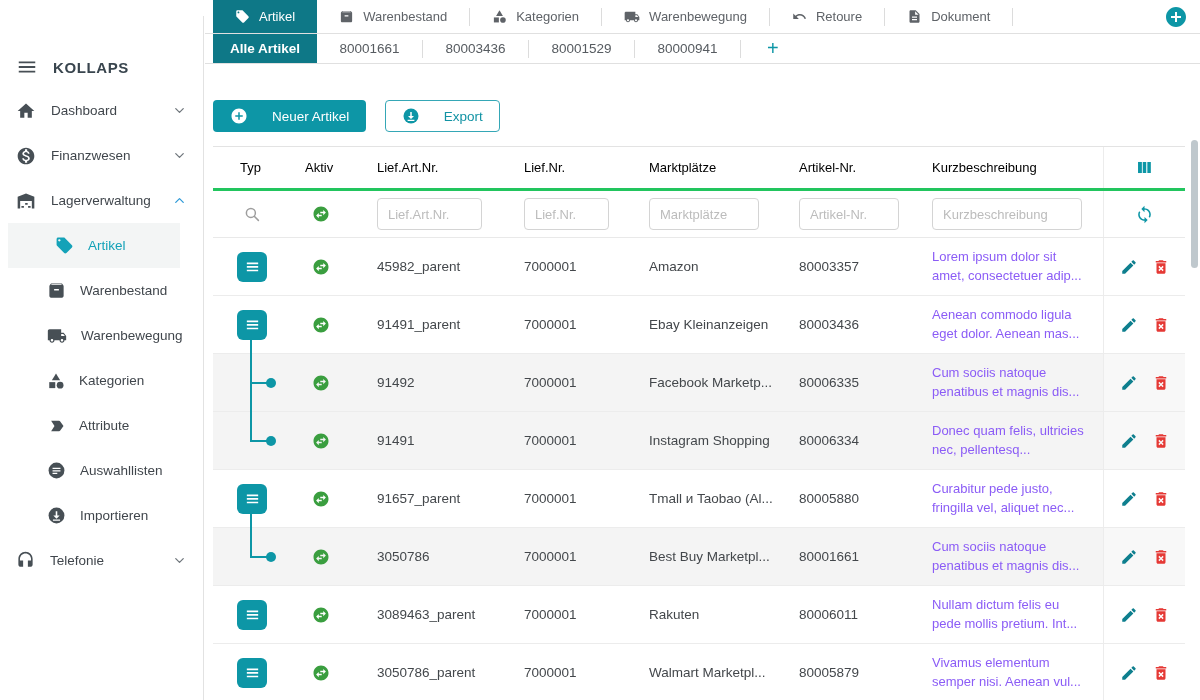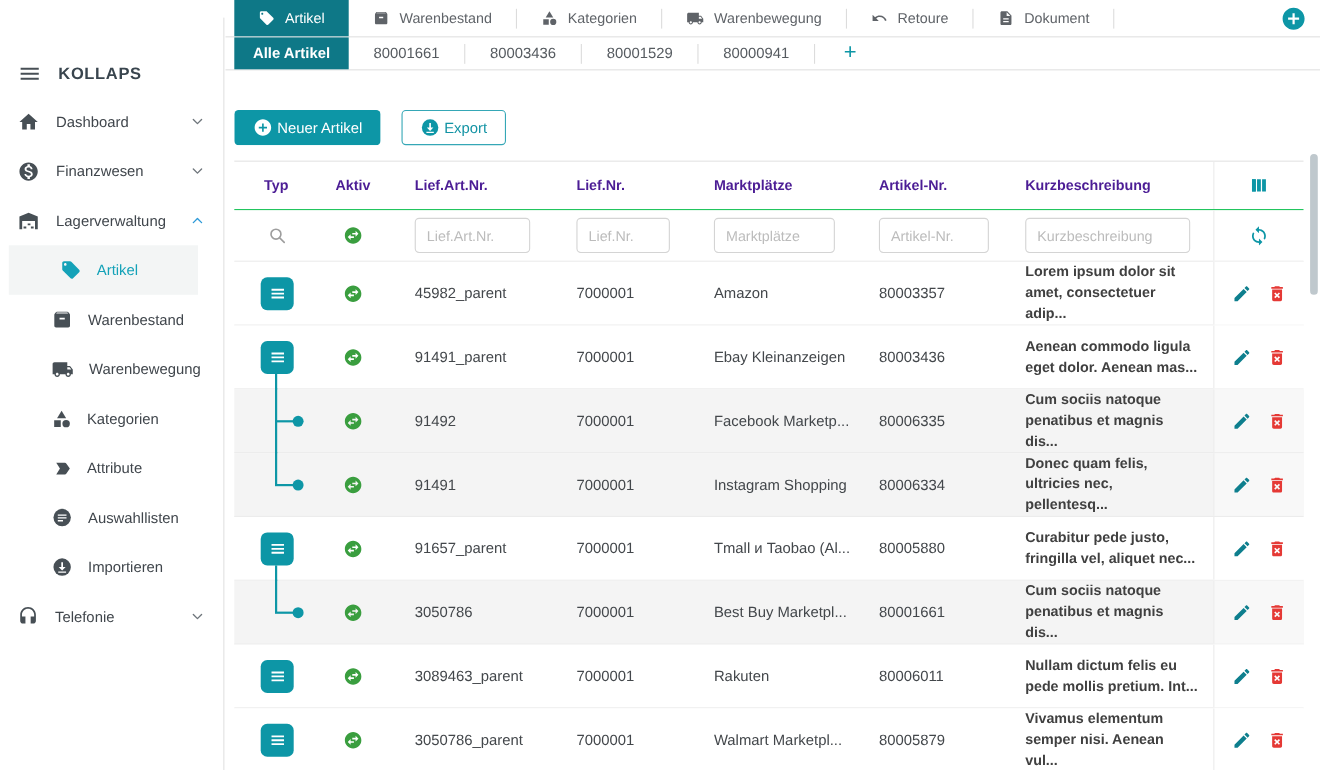--- a/index.html
+++ b/index.html
@@ -38,32 +38,32 @@
     display:flex; align-items:stretch; padding-left:8px; }
   .stab { display:flex; align-items:center; padding:0 22px; font-size:13.5px;
     color:#565b60; cursor:pointer; }
   .stab.num { width:105px; justify-content:center; padding:0; }
   .stab.active { background:#0e7887; color:#fff; font-weight:700; padding:0 17px; }
   .stab-plus { display:flex; align-items:center; margin-left:26px; color:#0d96a6;
     font-size:20px; font-weight:400; cursor:pointer; }
 
   
   .toolbar { position:relative; margin:36px 15px 0 8px; height:32px; }
-  .btn { display:inline-flex; align-items:center; gap:4px; height:32px; border-radius:4px;
+  .btn { display:inline-flex; align-items:center; gap:24px; height:32px; border-radius:4px;
     font-size:13.5px; font-weight:500; padding:0 16px; cursor:pointer; border:1px solid transparent; }
   .btn-filled { background:#0d96a6; color:#fff; }
   .btn-outline { background:#fff; color:#1293a4; border-color:#35a7b6; }
   .btn + .btn { margin-left:14px; }
   .toolbar-right { position:absolute; right:0; top:0; }
 
   
   .table { margin:14px 15px 0 8px; border-top:1px solid #e3e3e3; }
   .grid { display:grid; grid-template-columns:72px 72px 147px 125px 150px 133px 1fr 82px; }
-  .thead { height:44px; border-bottom:1px solid #22c55e; align-items:center;
-    font-size:13px; font-weight:700; color:#4c1d95; }
+  .thead { height:44px; border-bottom:3px solid #22c55e; align-items:center;
+    font-size:13px; font-weight:400; color:#000000; }
   .thead .hc { padding-left:20px; }
   .thead .hc.first { padding-left:27px; }
   .filters { height:47px; border-bottom:1px solid #e9e9e9; align-items:center; }
   .fc { padding-left:20px; display:flex; align-items:center; }
   .fc.first { padding-left:30px; }
   .fc input { height:32px; width:105px; border:1px solid #d4d4d4; border-radius:4px;
     padding:0 10px; font-size:13px; color:#444; outline:none; font-family:inherit; }
   .fc input::placeholder { color:#bcbcbc; }
   .fc.f-liefnr input { width:85px; } .fc.f-markt input { width:110px; }
   .fc.f-artnr input { width:100px; } .fc.f-kurz input { width:150px; }
@@ -78,21 +78,21 @@
     background:#0d96a6; border-radius:6px; display:flex; align-items:center;
     justify-content:center; color:#fff; cursor:pointer; }
   .conn { position:absolute; left:37px; width:2px; background:#0d96a6; }
   .conn-down { top:44px; bottom:-1px; }
   .conn-through { top:-1px; bottom:-1px; }
   .conn-top { top:-1px; height:30px; }
   .conn-branch { position:absolute; left:37px; top:28px; width:20px; height:2px; background:#0d96a6; }
   .conn-dot { position:absolute; left:53px; top:24px; width:10px; height:10px;
     border-radius:50%; background:#0d96a6; }
   .c-aktiv { display:flex; align-items:center; justify-content:center; padding-left:0; }
-  .c-kurz { font-size:13px; line-height:1.45; color:#404040; padding-right:14px;font-weight:bold; }
+  .c-kurz { font-size:13px; line-height:1.45; color:#8b5cf6; padding-right:14px; }
   .c-actions { height:100%; border-left:1px solid #ececec; background:#fff;
     display:flex; align-items:center; justify-content:center; gap:14px; padding-left:0; }
   .bg-child .c-actions { background:#f8f8f8; }
   .act-edit { color:#0e7f8e; cursor:pointer; }
   .act-del { color:#e53935; cursor:pointer; }
   .green { color:#3a9e3f; }
   .teal { color:#0d96a6; }
   .gray { color:#9e9e9e; }
 
   .scrollbar { position:absolute; right:2px; top:140px; width:7px; height:128px;

